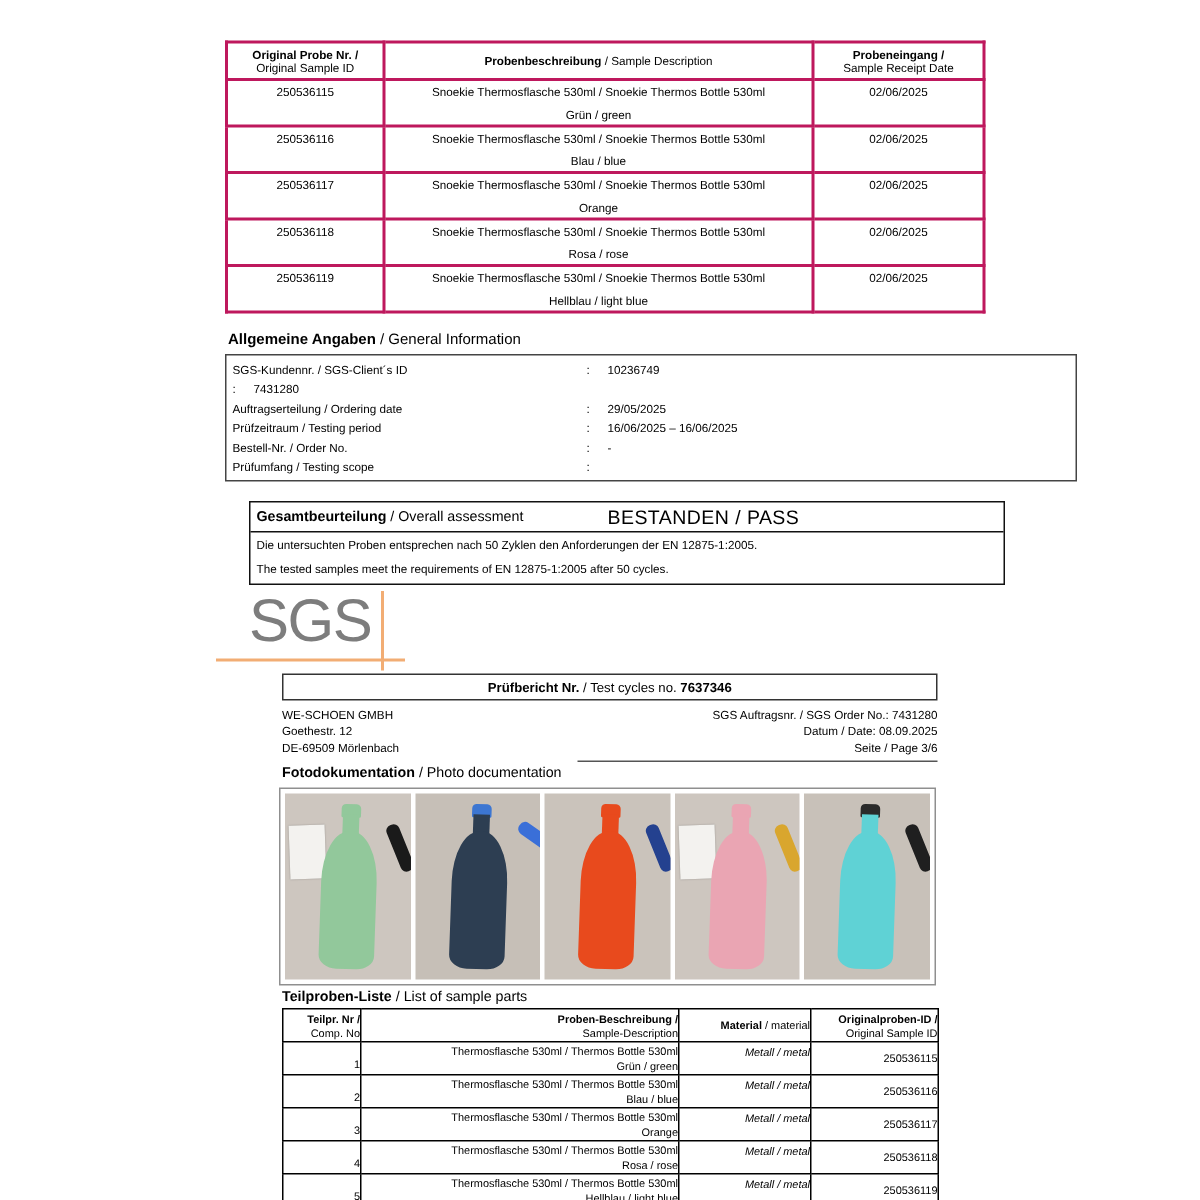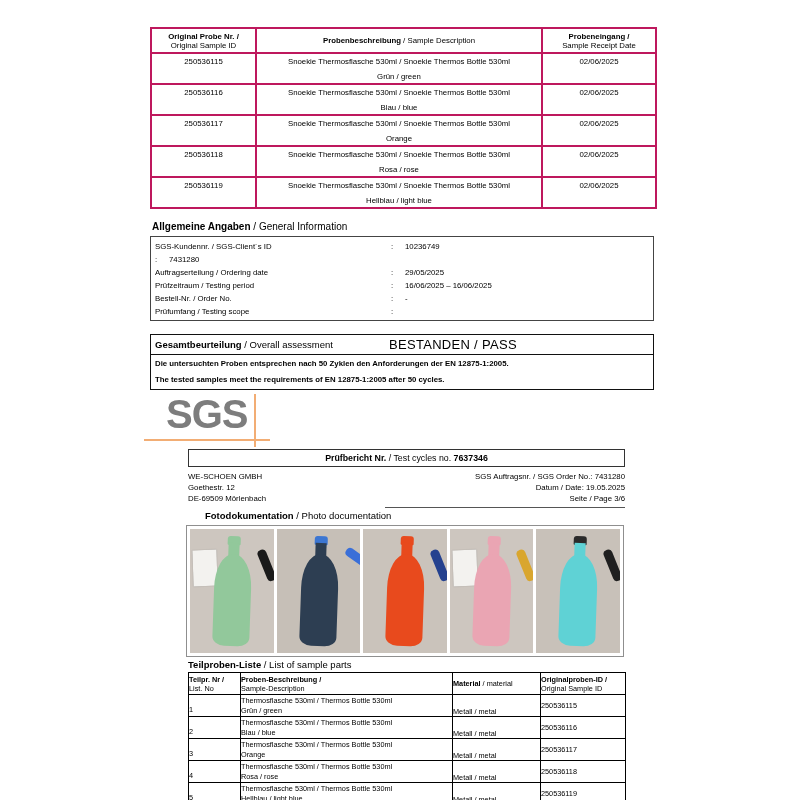--- a/index.html
+++ b/index.html
@@ -14,36 +14,36 @@
   table { border-collapse:collapse; }
   .samples { position:absolute; left:150px; top:27px; width:505px; table-layout:fixed; border:1.5px solid #000; font-size:7.8px; }
   .samples th, .samples td { border:2px solid #be185d; text-align:center; }
   .samples th { height:25px; font-weight:normal; }
   .samples th .hl1 { font-weight:bold; }
   .samples td { height:31px; vertical-align:top; padding-top:3px; }
   .samples .desc div.l2 { margin-top:6px; }
 
   
   .sec-heading { position:absolute; font-size:10px; }
-  .info-box { position:absolute; left:150px; top:236px; width:504px; height:85px; border:1px solid #444; font-size:7.8px; padding:3px 0 0 4px; }
+  .info-box { position:absolute; left:150px; top:236px; width:568px; height:85px; border:1px solid #444; font-size:7.8px; padding:3px 0 0 4px; }
   .info-row { display:flex; height:13px; line-height:13px; }
   .info-row .lbl { width:236px; }
   .info-row .col { width:14px; }
 
   
-  .assess-box { position:absolute; left:150px; top:334px; width:504px; height:56px; border:1.5px solid #111; }
+  .assess-box { position:absolute; left:166px; top:334px; width:504px; height:56px; border:1.5px solid #111; }
   .assess-head { position:relative; height:20px; border-bottom:1px solid #111; }
   .assess-head .lead { position:absolute; left:4px; top:4px; font-size:9.5px; }
   .assess-head .result { position:absolute; left:238px; top:2px; font-size:13px; font-weight:normal; letter-spacing:.3px; }
-  .assess-body { padding:4px 4px 0 4px; font-size:7.8px;font-weight:bold; }
+  .assess-body { padding:4px 4px 0 4px; font-size:7.8px; }
   .assess-body .line1 { margin-bottom:7px; }
 
   
   .sgs-logo { position:absolute; left:160px; top:398px; width:100px; height:47px; }
-  .sgs-logo .word { position:absolute; left:6px; top:-6px; font-size:40px; font-weight:bold; color:#7d7d7d; letter-spacing:-1px; }
+  .sgs-logo .word { position:absolute; left:6px; top:-6px; font-size:40px; font-weight:normal; color:#7d7d7d; letter-spacing:-1px; }
   .sgs-logo .hline { position:absolute; left:-16px; bottom:4px; width:126px; height:2px; }
   .sgs-logo .vline { position:absolute; left:94px; top:-4px; width:2px; height:53px; }
   .fres-logo { position:absolute; left:478px; top:402px; width:146px; text-align:center; color:#8c8c8c; }
   .fres-logo .institut { display:block; font-size:13px; font-weight:bold; letter-spacing:6.5px; padding-bottom:3px; border-bottom:2px solid; }
   .fres-logo .fresenius { display:block; font-size:17px; font-weight:bold; letter-spacing:4.5px; margin-top:2px; }
 
   
   .sub-title-box { position:absolute; left:188px; top:449px; width:437px; height:18px; border:1.2px solid #333; text-align:center; font-size:8.8px; padding-top:3px; }
   .addr-block { position:absolute; left:188px; top:471px; width:437px; display:flex; justify-content:space-between; font-size:7.8px; line-height:11px; }
   .addr-right { text-align:right; width:240px; border-bottom:1px solid #555; padding-bottom:3px; }
@@ -53,27 +53,27 @@
   .photo { flex:1; position:relative; overflow:hidden; background:var(--bg); }
   .bottle { position:absolute; inset:0; transform:rotate(2deg); }
   .cap  { position:absolute; left:50%; margin-left:-6px; top:7px;  width:13px; height:9px;  border-radius:3px 3px 1px 1px; background:var(--cap); }
   .neck { position:absolute; left:50%; margin-left:-5px; top:14px; width:11px; height:13px; background:var(--bottle); }
   .bodyshape { position:absolute; left:50%; margin-left:-18px; top:25px; width:37px; height:92px; background:var(--bottle); border-radius:18px 18px 12px 12px / 34px 34px 9px 9px; }
   .strap { position:absolute; right:9px; top:21px; width:9px; height:33px; border-radius:4px; background:var(--tag); transform:rotate(-22deg); transform-origin:top center; }
   .paper { position:absolute; left:3px; top:21px; width:24px; height:36px; background:#f3f2ef; transform:rotate(-2deg); box-shadow:0 0 1px rgba(0,0,0,.35); }
 
   
   .parts { position:absolute; left:188px; top:672px; width:437px; table-layout:fixed; border:1.2px solid #000; font-size:7.3px; }
-  .parts th, .parts td { border:1px solid #000; text-align:left; }
+  .parts th, .parts td { border:1px solid #000; text-align:right; }
   .parts th { height:22px; font-weight:normal; }
   .parts th .hl1 { font-weight:bold; }
   .parts td { height:21px; }
   .parts td.no  { vertical-align:bottom; padding-bottom:2px; }
   .parts td.dsc { vertical-align:top; padding-top:1px; line-height:10px; }
-  .parts td.mat { vertical-align:top; padding-top:12px; }
+  .parts td.mat { vertical-align:top; padding-top:2px;font-style:italic; }
   .parts td.pid { vertical-align:middle; }
 </style>
 </head>
 <body>
 
 <div class="page">
 
 
   <table class="samples">
     <colgroup>
@@ -197,26 +197,26 @@
     <span class="b">Prüfbericht Nr.</span><span> / Test cycles no. </span><span class="b">7637346</span>
   </div>
   <div class="addr-block">
     <div class="addr-left">
       <div>WE-SCHOEN GMBH</div>
       <div>Goethestr. 12</div>
       <div>DE-69509 Mörlenbach</div>
     </div>
     <div class="addr-right">
       <div>SGS Auftragsnr. / SGS Order No.: 7431280</div>
-      <div>Datum / Date: 19.05.2025</div>
+      <div>Datum / Date: 08.09.2025</div>
       <div>Seite / Page 3/6</div>
     </div>
   </div>
 
-  <div class="sec-heading" style="left:188px; top:510px; font-size:9.5px;margin-left:17px;">
+  <div class="sec-heading" style="left:188px; top:510px; font-size:9.5px;">
     <span class="b">Fotodokumentation</span><span> / Photo documentation</span>
   </div>
   <div class="photo-frame">
     <div class="photo" style="--bg: #cdc6bf; --bottle: #92c89b; --cap: #92c89b; --tag: #1a1a1a;">
       <span class="paper"></span>
       <span class="bottle">
         <span class="cap"></span>
         <span class="neck"></span>
         <span class="bodyshape"></span>
       </span>
@@ -264,21 +264,21 @@
     <colgroup>
         <col style="width:52px">
         <col style="width:212px">
         <col style="width:88px">
         <col style="width:85px">
       </colgroup>
     <thead>
       <tr>
         <th>
           <div class="hl1">Teilpr. Nr /</div>
-          <div>List. No</div>
+          <div>Comp. No</div>
         </th>
         <th>
           <div class="hl1">Proben-Beschreibung /</div>
           <div>Sample-Description</div>
         </th>
         <th>
           <span class="hl1">Material</span><span> / material</span>
         </th>
         <th>
           <div class="hl1">Originalproben-ID /</div>

